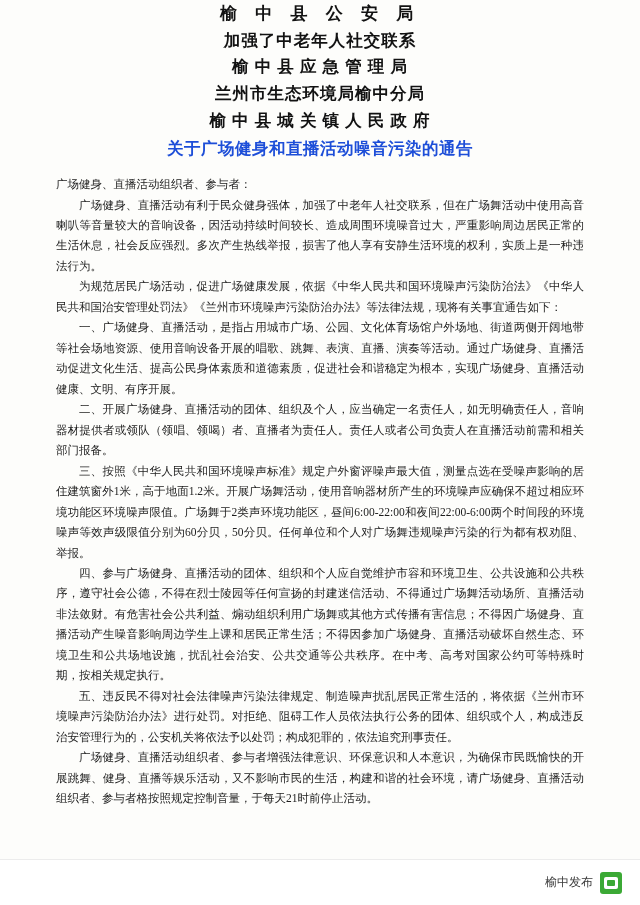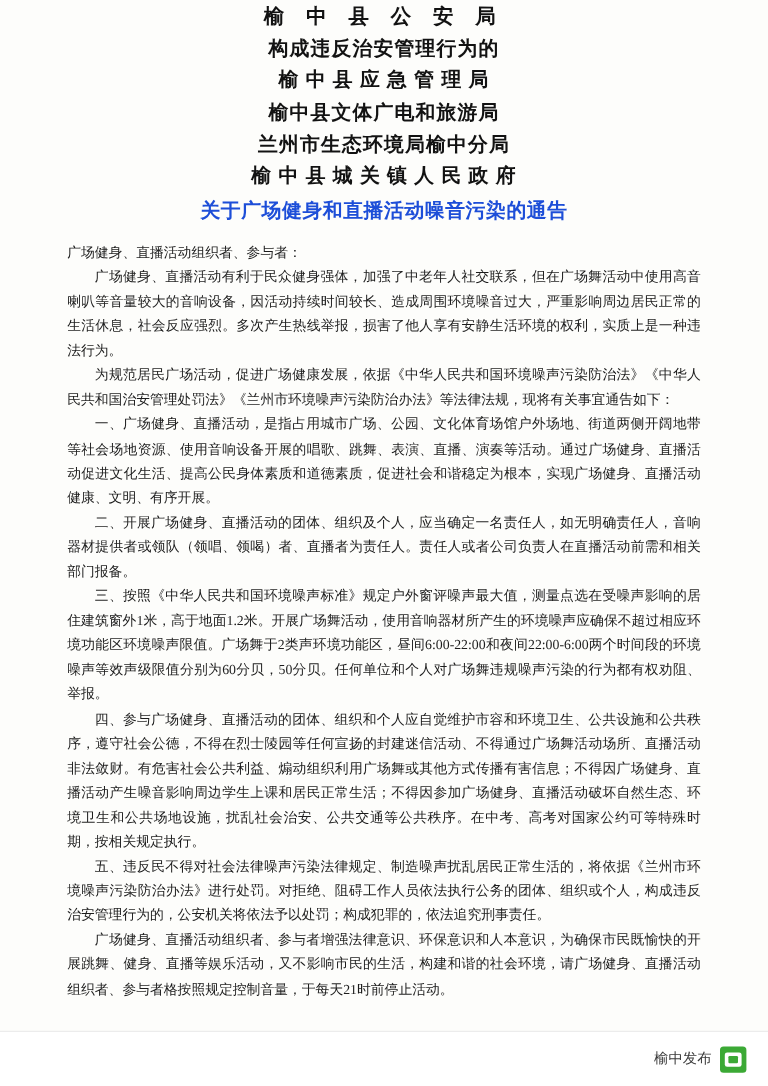--- a/index.html
+++ b/index.html
@@ -113,23 +113,22 @@
     z-index: 2;
   }
 </style>
 </head>
 <body>
 
 <div class="page">
 
   <div class="header">
     <div class="org-line first">榆 中 县 公 安 局</div>
-    <div class="org-line">构成违反治安管理行为的</div>
+    <div class="org-line">加强了中老年人社交联系</div>
     <div class="org-line">榆 中 县 应 急 管 理 局</div>
-    <div class="org-line">榆中县文体广电和旅游局</div>
     <div class="org-line">兰州市生态环境局榆中分局</div>
     <div class="org-line">榆 中 县 城 关 镇 人 民 政 府</div>
     <div class="doc-title">关于广场健身和直播活动噪音污染的通告</div>
   </div>
 
   <div class="body-wrap">
     <div class="salutation">广场健身、直播活动组织者、参与者：</div>
     <p class="para">广场健身、直播活动有利于民众健身强体，加强了中老年人社交联系，但在广场舞活动中使用高音喇叭等音量较大的音响设备，因活动持续时间较长、造成周围环境噪音过大，严重影响周边居民正常的生活休息，社会反应强烈。多次产生热线举报，损害了他人享有安静生活环境的权利，实质上是一种违法行为。</p>
     <p class="para">为规范居民广场活动，促进广场健康发展，依据《中华人民共和国环境噪声污染防治法》《中华人民共和国治安管理处罚法》《兰州市环境噪声污染防治办法》等法律法规，现将有关事宜通告如下：</p>
     <p class="para">一、广场健身、直播活动，是指占用城市广场、公园、文化体育场馆户外场地、街道两侧开阔地带等社会场地资源、使用音响设备开展的唱歌、跳舞、表演、直播、演奏等活动。通过广场健身、直播活动促进文化生活、提高公民身体素质和道德素质，促进社会和谐稳定为根本，实现广场健身、直播活动健康、文明、有序开展。</p>

